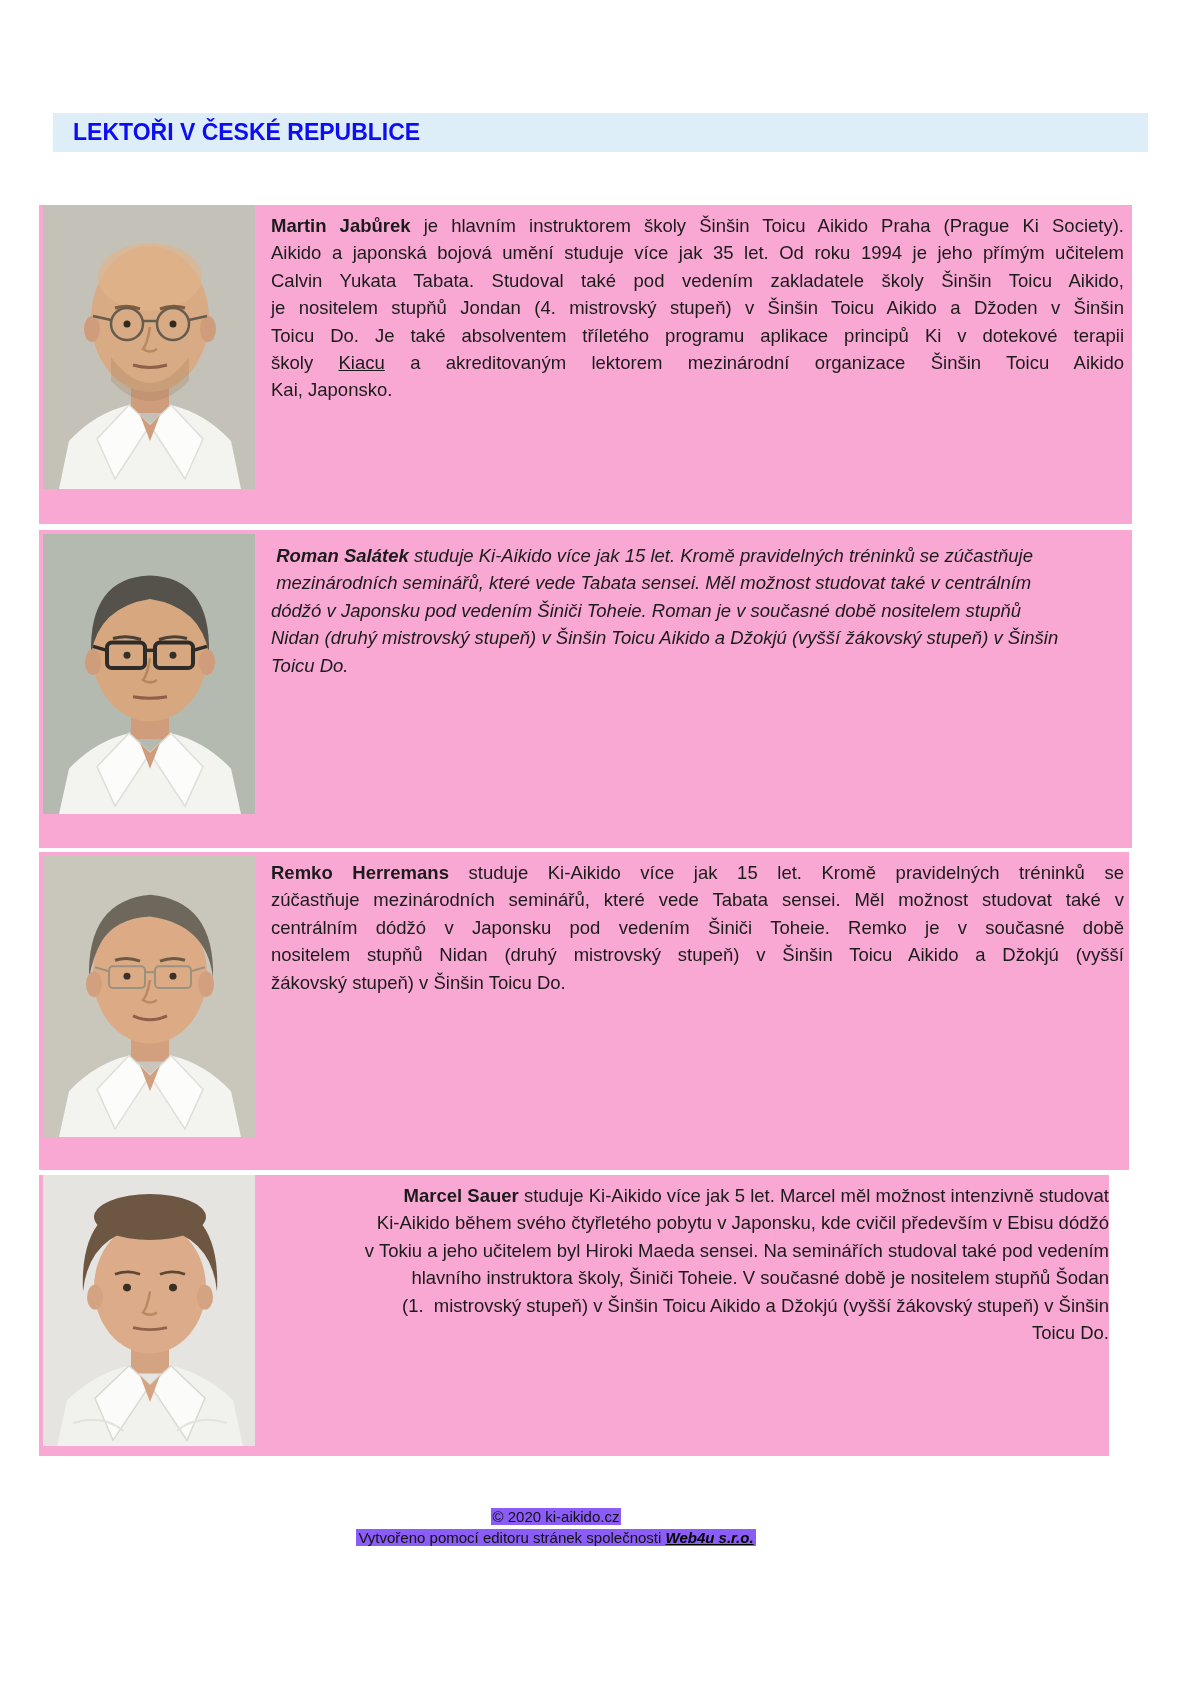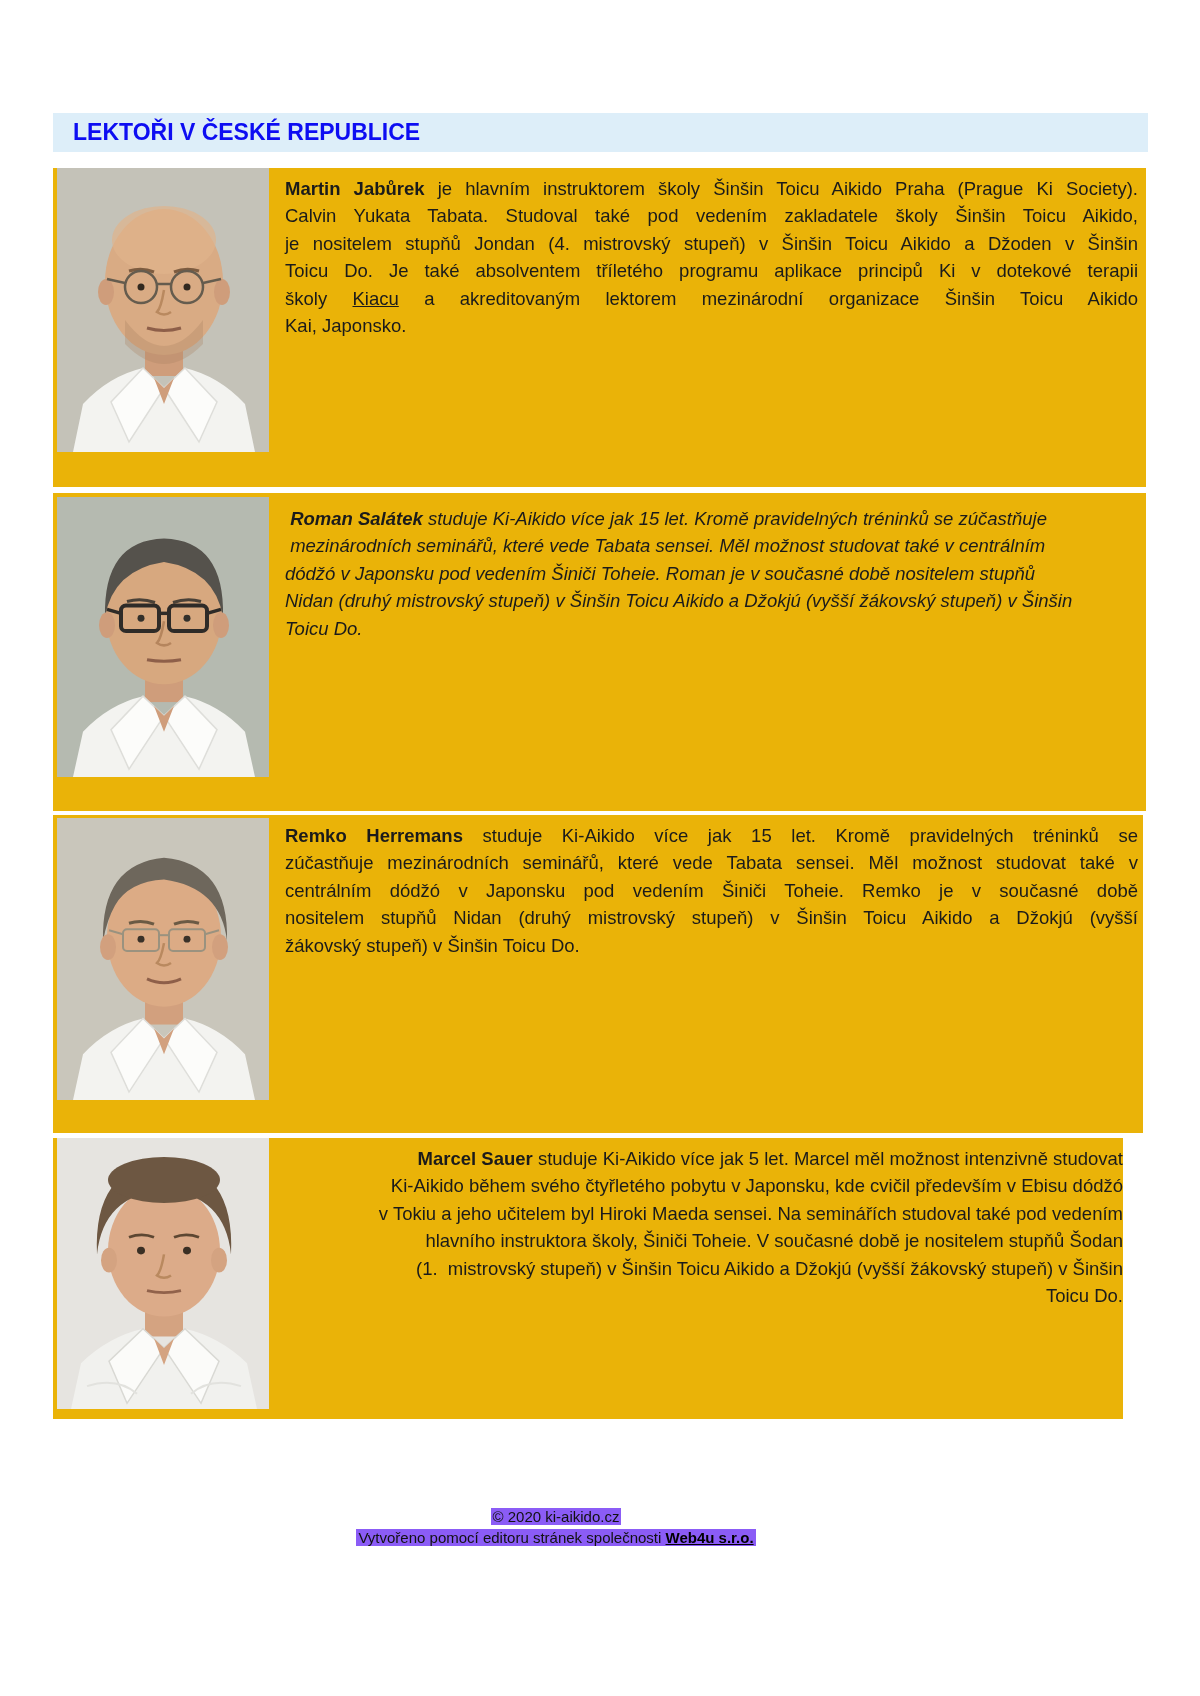--- a/index.html
+++ b/index.html
@@ -8,21 +8,21 @@
     font-family:"Liberation Sans", sans-serif;color:#1b1b1b;
   }
   .header-bar{
     position:absolute;left:53px;top:113px;width:1095px;height:39px;
     background:#ddeef9;display:flex;align-items:center;
   }
   .header-title{
     color:#0d0df2;font-weight:bold;font-size:23px;padding-left:20px;
     white-space:nowrap;
   }
-  .sec{position:absolute;left:53px;background:#eab308;}
+  .sec{position:absolute;left:39px;background:#f9a8d4;margin-top:37px;}
   #sec1{top:168px;width:1093px;height:319px;}
   #sec2{top:493px;width:1093px;height:318px;}
   #sec3{top:815px;width:1090px;height:318px;}
   #sec4{top:1138px;width:1070px;height:281px;text-align:right;}
   .photo{position:absolute;left:4px;top:0;background:#fff;overflow:hidden;}
   .photo svg{display:block;width:100%;height:100%;}
   #sec2 .photo{top:4px;}
   #sec3 .photo{top:3px;}
   .sec-text{
     position:absolute;left:232px;top:7px;
@@ -35,21 +35,21 @@
   .rich-line{min-height:27.4px;}
   .rich-line.just{text-align:justify;text-align-last:justify;}
   .align-left .rich-line{white-space:pre-wrap;}
   .b{font-weight:bold;}
   .u{text-decoration:underline;cursor:pointer;}
   .footer{
     position:absolute;left:0;top:1506px;width:1112px;text-align:center;
     font-size:15px;line-height:21px;color:#111;
   }
   .footer .hl{background:#8b5cf6;padding:0 2px;}
-  .footer .link{font-weight:bold;text-decoration:underline;color:#000;cursor:pointer;}
+  .footer .link{font-weight:bold;text-decoration:underline;color:#000;cursor:pointer;font-style:italic;}
 </style>
 </head>
 <body>
 
 <div class="header-bar">
   <div class="header-title">LEKTOŘI V ČESKÉ REPUBLICE</div>
 </div>
 
 <div class="sec" id="sec1">
   <div class="photo" style="width:212px;height:284px;">
@@ -74,20 +74,21 @@
       <path d="M107 122 Q104 140 100 144 Q107 149 114 144" stroke="#b9895f" stroke-width="2.5" fill="none"></path>
       <path d="M90 160 Q107 165 124 160" stroke="#8e5f49" stroke-width="3" fill="none"></path>
       <path d="M16 284 L26 236 Q52 208 86 200 L107 220 L128 200 Q162 208 188 236 L198 284 Z" fill="#f3f3f0"></path>
       <path d="M86 200 L107 220 L72 274 L54 234 Z" fill="#fcfcfa" stroke="#dededa" stroke-width="1.5"></path>
       <path d="M128 200 L107 220 L142 274 L160 234 Z" fill="#fcfcfa" stroke="#dededa" stroke-width="1.5"></path>
       <path d="M97 210 L107 220 L117 210 L107 236 Z" fill="#cf9d7b"></path>
     </svg>
   </div>
   <div class="sec-text">
       <div class="rich-line just"><span class="b">Martin Jabůrek </span><span>je hlavním instruktorem školy Šinšin Toicu Aikido Praha (Prague Ki Society).</span></div>
+      <div class="rich-line just"><span>Aikido a japonská bojová umění studuje více jak 35 let. Od roku 1994 je jeho přímým učitelem</span></div>
       <div class="rich-line just"><span>Calvin Yukata Tabata. Studoval také pod vedením zakladatele školy Šinšin Toicu Aikido,</span></div>
       <div class="rich-line just"><span>je nositelem stupňů Jondan (4. mistrovský stupeň) v Šinšin Toicu Aikido a Džoden v Šinšin</span></div>
       <div class="rich-line just"><span>Toicu Do. Je také absolventem tříletého programu aplikace principů Ki v dotekové terapii</span></div>
       <div class="rich-line just"><span>školy </span><span class="u">Kiacu</span><span> a akreditovaným  lektorem  mezinárodní  organizace  Šinšin  Toicu  Aikido</span></div>
       <div class="rich-line"><span>Kai, Japonsko.</span></div>
     </div>
 </div>
 
 <div class="sec" id="sec2">
   <div class="photo" style="width:212px;height:280px;">

